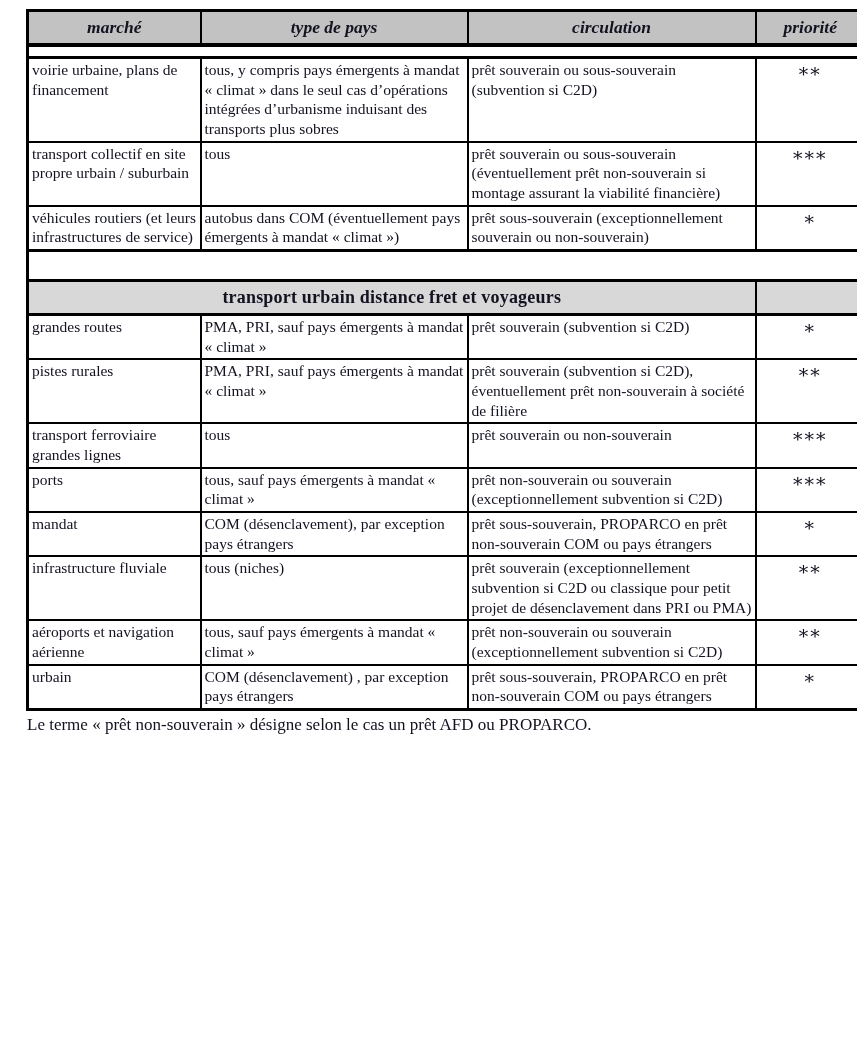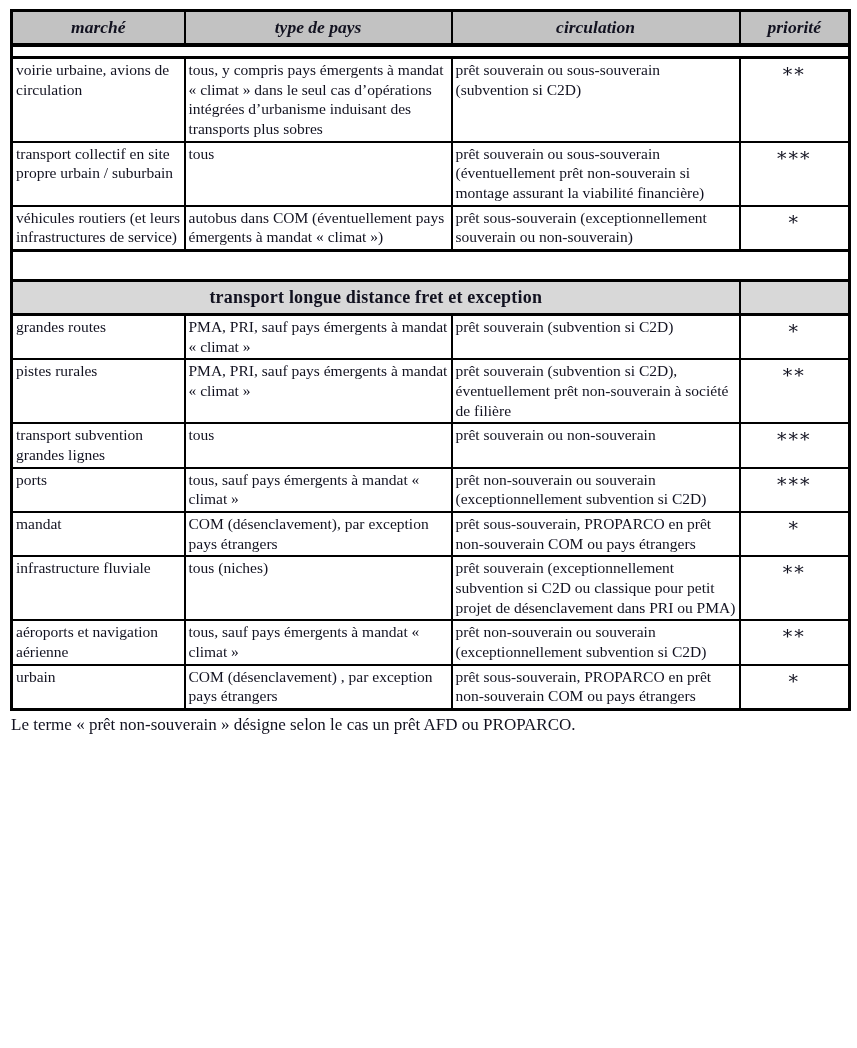--- a/index.html
+++ b/index.html
@@ -11,21 +11,21 @@
   * { box-sizing: border-box; }
   html, body {
     margin: 0;
     padding: 0;
     background: #ffffff;
     width: 857px;
   }
   .page {
     width: 857px;
     min-height: 1048px;
-    padding: 9px 9px 0 10px;
+    padding: 9px 9px 0 26px;
     font-family: "Liberation Serif", "DejaVu Serif", serif;
     color: var(--text);
   }
   table.fin-table {
     border-collapse: collapse;
     table-layout: fixed;
     width: 838px;
     border: 3px solid var(--border);
   }
   col.c1 { width: 173px; }
@@ -104,58 +104,58 @@
         <th>type de pays</th>
         <th>circulation</th>
         <th>priorité</th>
       </tr>
     </thead>
     <tbody>
         <tr class="spacer-row spacer-0">
           <td colspan="4"></td>
         </tr>
         <tr>
-          <td>voirie urbaine, avions de circulation</td>
+          <td>voirie urbaine, plans de financement</td>
           <td>tous, y compris pays émergents à mandat « climat » dans le seul cas d’opérations intégrées d’urbanisme induisant des transports plus sobres</td>
           <td>prêt souverain ou sous-souverain (subvention si C2D)</td>
           <td class="priority">**</td>
         </tr>
         <tr>
           <td>transport collectif en site propre urbain / suburbain</td>
           <td>tous</td>
           <td>prêt souverain ou sous-souverain (éventuellement prêt non-souverain si montage assurant la viabilité financière)</td>
           <td class="priority">***</td>
         </tr>
         <tr>
           <td>véhicules routiers (et leurs infrastructures de service)</td>
           <td>autobus dans COM (éventuellement pays émergents à mandat « climat »)</td>
           <td>prêt sous-souverain (exceptionnellement souverain ou non-souverain)</td>
           <td class="priority">*</td>
         </tr>
         <tr class="spacer-row spacer-1">
           <td colspan="4"></td>
         </tr>
         <tr class="section-row">
-          <td class="section-title" colspan="3">transport longue distance fret et exception</td>
+          <td class="section-title" colspan="3">transport urbain distance fret et voyageurs</td>
           <td></td>
         </tr>
         <tr>
           <td>grandes routes</td>
           <td>PMA, PRI, sauf pays émergents à mandat « climat »</td>
           <td>prêt souverain (subvention si C2D)</td>
           <td class="priority">*</td>
         </tr>
         <tr>
           <td>pistes rurales</td>
           <td>PMA, PRI, sauf pays émergents à mandat « climat »</td>
           <td>prêt souverain (subvention si C2D), éventuellement prêt non-souverain à société de filière</td>
           <td class="priority">**</td>
         </tr>
         <tr>
-          <td>transport subvention grandes lignes</td>
+          <td>transport ferroviaire grandes lignes</td>
           <td>tous</td>
           <td>prêt souverain ou non-souverain</td>
           <td class="priority">***</td>
         </tr>
         <tr>
           <td>ports</td>
           <td>tous, sauf pays émergents à mandat « climat »</td>
           <td>prêt non-souverain ou souverain (exceptionnellement subvention si C2D)</td>
           <td class="priority">***</td>
         </tr>

